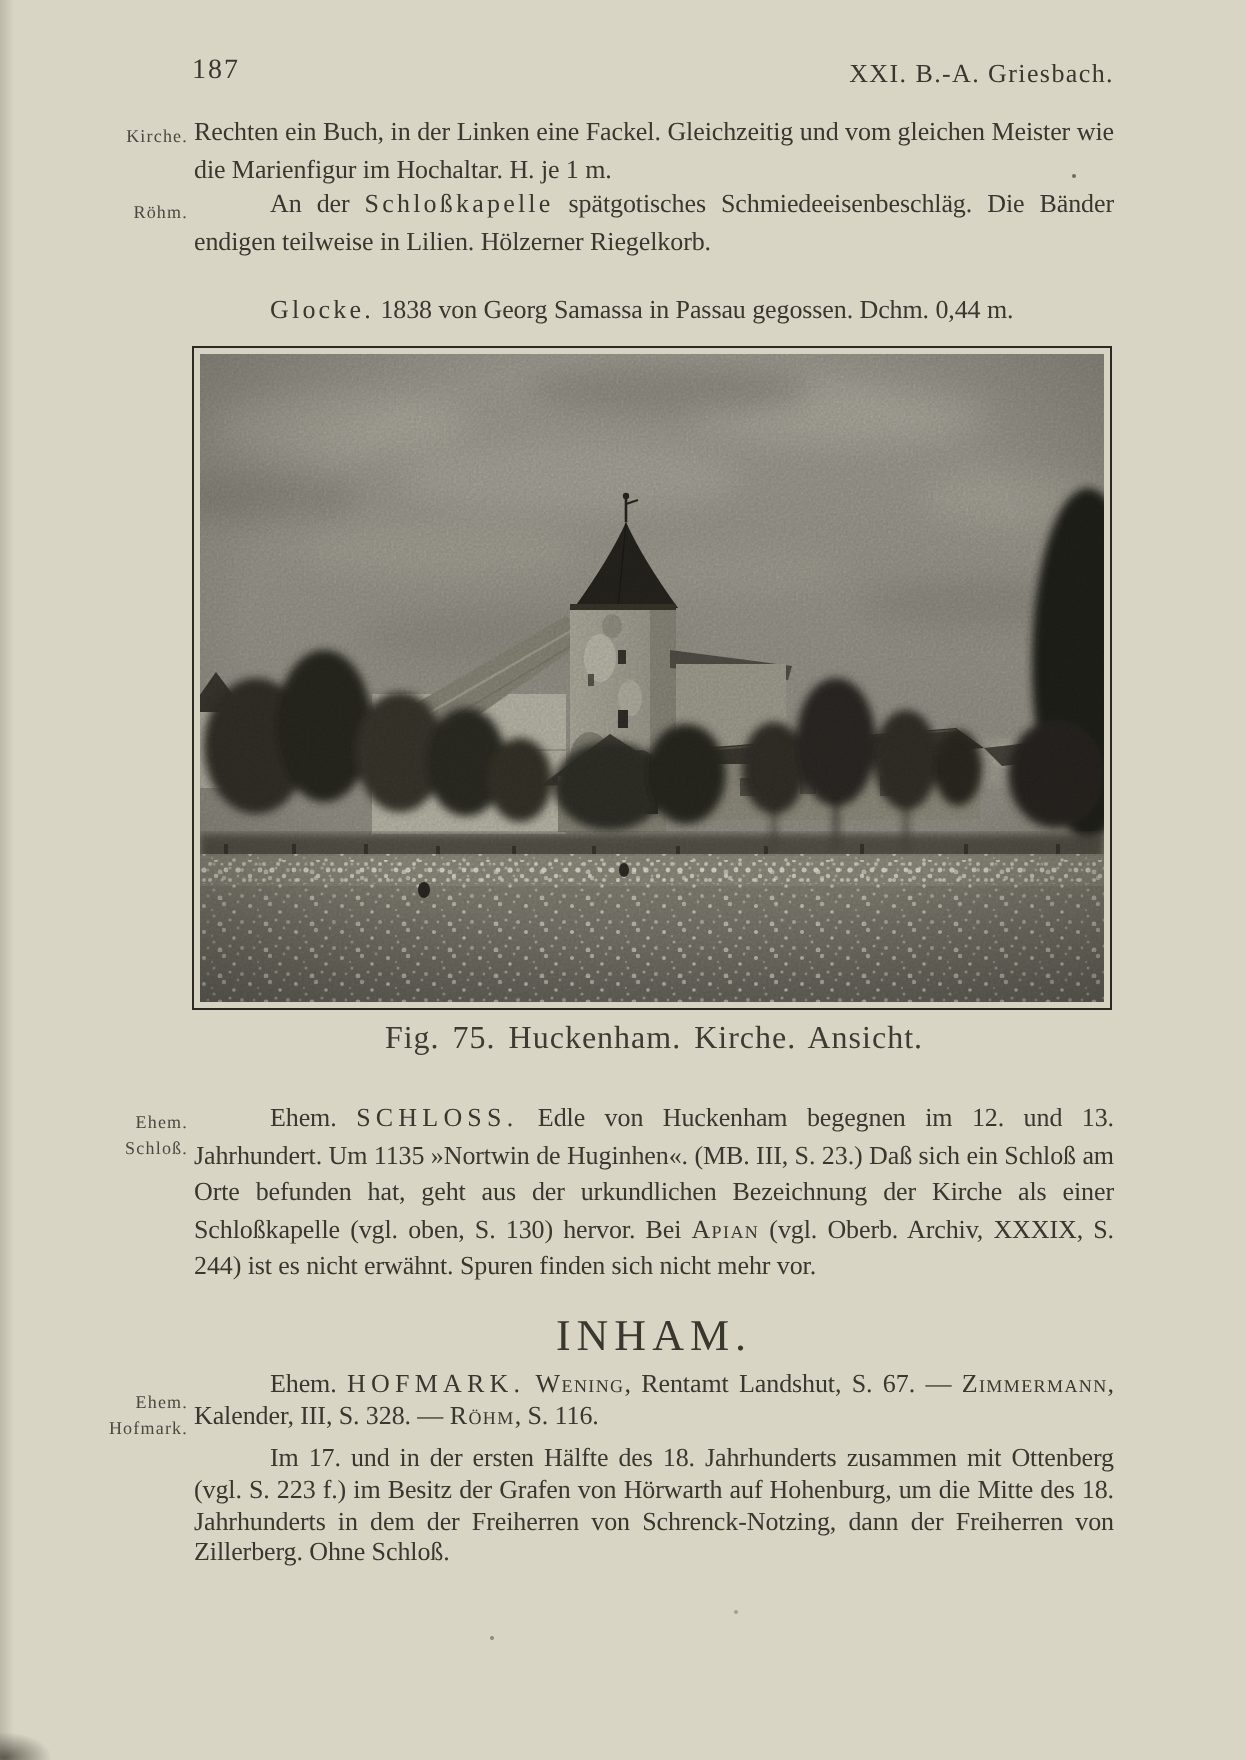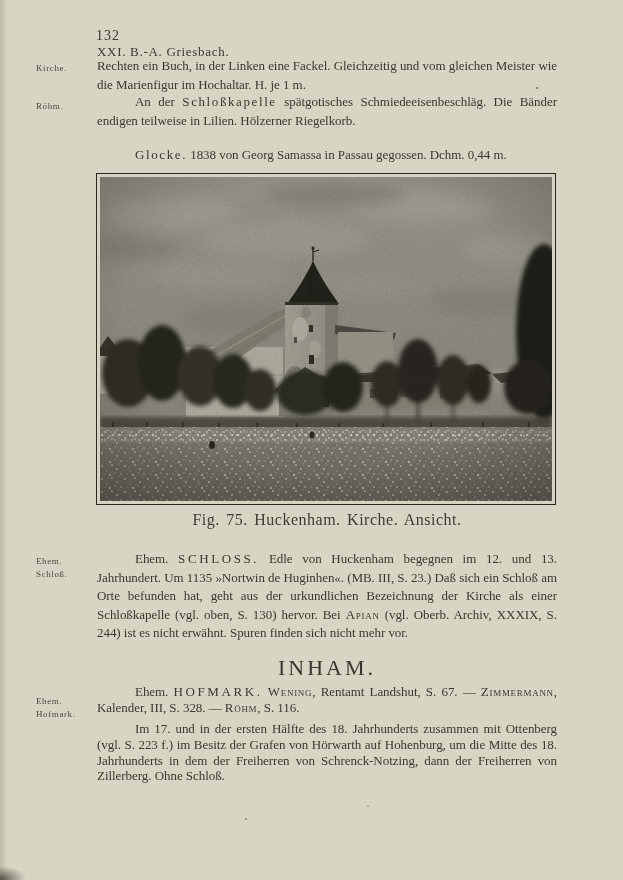--- a/index.html
+++ b/index.html
@@ -9,24 +9,24 @@
     font-family:"Liberation Serif","DejaVu Serif",serif;
     color:#3a372e;
   }
   .page-edge-shade{position:absolute;left:0;top:0;bottom:0;width:7px;
     background:linear-gradient(90deg,rgba(60,55,40,.18),rgba(60,55,40,0));}
   .corner-smudge{position:absolute;left:-8px;top:866px;width:34px;height:16px;
     background:radial-gradient(ellipse at 30% 80%,rgba(60,56,44,.75),rgba(60,56,44,0) 70%);}
   .speck{position:absolute;width:2px;height:2px;border-radius:50%;background:#6e6a5c;}
 
   .pageno{position:absolute;left:96px;top:28px;font-size:14px;letter-spacing:1px;}
-  .runhead{position:absolute;left:97px;top:44px;width:460px;text-align:left;
+  .runhead{position:absolute;left:97px;top:29px;width:460px;text-align:right;
     font-size:13px;letter-spacing:.7px;}
 
-  .margin-note{position:absolute;left:36px;width:58px;
+  .margin-note{position:absolute;left:36px;width:58px;text-align:right;
     font-size:9px;line-height:13px;letter-spacing:.6px;color:#4b4840;}
 
   .body-par{position:absolute;left:97px;width:460px;margin:0;
     font-size:13px;line-height:18.5px;letter-spacing:-.05px;
     text-align:justify;}
   .body-par.tight{line-height:15.8px;}
   .indent{text-indent:38px;}
   .sp{letter-spacing:1.6px;}
   .spc{letter-spacing:2.6px;}
   .sc{font-variant:small-caps;letter-spacing:.7px;}
@@ -43,21 +43,21 @@
 </style>
 </head>
 <body>
 
 <div class="page-edge-shade"></div>
 <div class="corner-smudge"></div>
 <div class="speck" style="left:536px;top:87px;"></div>
 <div class="speck" style="left:245px;top:818px;opacity:.7;"></div>
 <div class="speck" style="left:367px;top:805px;opacity:.5;"></div>
 
-<div class="pageno">132</div>
+<div class="pageno">187</div>
 <div class="runhead">XXI. B.-A. Griesbach.</div>
 
 <div class="margin-note" style="top:62px;">Kirche.</div>
 <p class="body-par" style="top:57px;"><span>Rechten ein Buch, in der Linken eine Fackel.  Gleichzeitig und vom gleichen Meister wie die Marienfigur im Hochaltar.  H. je 1 m.</span></p>
 
 <div class="margin-note" style="top:100px;">Röhm.</div>
 <p class="body-par indent" style="top:93px;"><span>An der </span><span class="sp">Schloßkapelle</span><span> spätgotisches Schmiedeeisenbeschläg.  Die Bänder endigen teilweise in Lilien.  Hölzerner Riegelkorb.</span></p>
 
 <p class="body-par indent" style="top:114px;margin-top:32px;"><span class="sp">Glocke.</span><span> 1838 von Georg Samassa in Passau gegossen.  Dchm. 0,44 m.</span></p>
 

